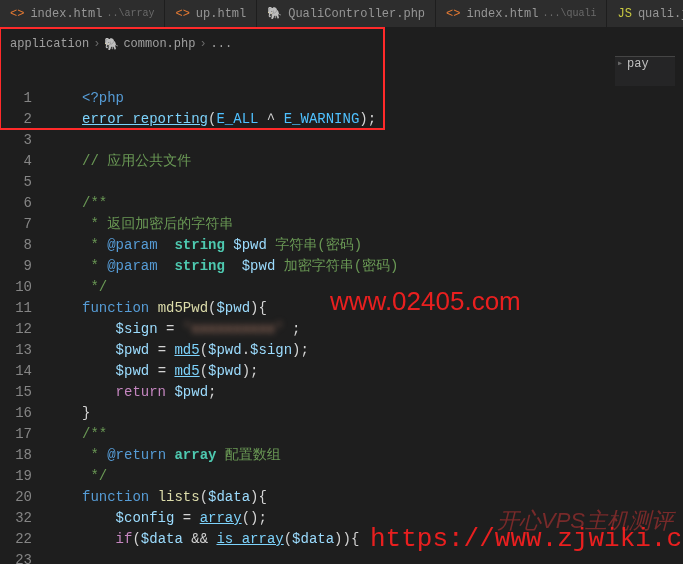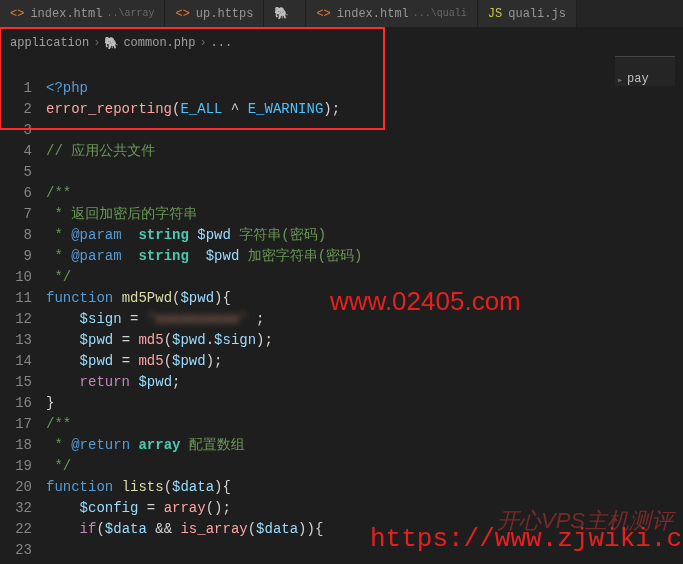--- a/index.html
+++ b/index.html
@@ -30,41 +30,41 @@
       white-space: nowrap;
       cursor: pointer;
     }
     .tab-icon { margin-right: 6px; font-size: 12px; }
     .icon-html { color: #e37933; }
     .icon-php { color: #a074c4; }
     .icon-js { color: #cbcb41; }
     .tab-sub { font-size: 10px; color: #6a6a6a; margin-left: 4px; }
     .breadcrumb {
       display: flex;
-      align-items: flex-start;
+      align-items: center;
       height: 22px;
-      padding: 8px 10px;
+      padding: 16px 10px;
       font-size: 12px;
       color: #a0a0a0;
       background: #1e1e1e;
       font-family: Liberation Mono, monospace;
     }
     .breadcrumb-sep { margin: 0 4px; color: #6a6a6a; }
     .breadcrumb .icon-php { margin-right: 4px; }
     .right-panel {
       position: absolute;
       right: 8px;
       top: 56px;
       width: 60px;
       height: 30px;
       background: #252526;
       color: #c0c0c0;
       font-size: 12px;
       display: flex;
-      align-items: flex-end;
+      align-items: flex-start;
       padding-left: 12px;
       border-top: 1px solid #454545;
     }
     .right-panel::before {
       content: "▸";
       position: absolute;
       left: 2px;
       color: #6a6a6a;
       font-size: 10px;
     }
@@ -78,33 +78,33 @@
       padding-right: 14px;
       color: #858585;
       user-select: none;
       font-size: 14px;
     }
     .gutter .ln { height: 21px; line-height: 21px; }
     .code {
       flex: 1;
       font-size: 14px;
     }
-    .code .line { height: 21px; line-height: 21px; white-space: pre; }
+    .code .line { height: 21px; line-height: 21px; white-space: pre; margin-left: 36px; }
     .red-box {
       position: absolute;
       left: -1px;
       top: 27px;
       width: 386px;
       height: 103px;
       border: 2px solid #ff2a2a;
       pointer-events: none;
       z-index: 9;
     }
     .php-tag { color: #569cd6; }
-    .fn-call { color: #fca5a5; }
+    .fn-call { color: #7dd3fc; text-decoration: underline; }
     .const { color: #4fc1ff; }
     .keyword { color: #569cd6; }
     .keyword-return { color: #c586c0; }
     .method-name { color: #dcdcaa; }
     .var { color: #9cdcfe; }
     .comment { color: #6a9955; }
     .string { color: #ce9178; }
     .doc-tag { color: #569cd6; }
     .doc-type { color: #4ec9b0; font-weight: bold; }
     .punc { color: #d4d4d4; }
@@ -148,24 +148,25 @@
 <body>
 
 <div class="tab-bar">
   <div class="tab">
     <span class="tab-icon icon-html">&lt;&gt;</span>
     <span>index.html</span>
     <span class="tab-sub">..\array</span>
   </div>
   <div class="tab">
     <span class="tab-icon icon-html">&lt;&gt;</span>
-    <span>up.https</span>
+    <span>up.html</span>
   </div>
   <div class="tab">
     <span class="tab-icon icon-php">🐘</span>
+    <span>QualiController.php</span>
   </div>
   <div class="tab">
     <span class="tab-icon icon-html">&lt;&gt;</span>
     <span>index.html</span>
     <span class="tab-sub">...\quali</span>
   </div>
   <div class="tab">
     <span class="tab-icon icon-js">JS</span>
     <span>quali.js</span>
   </div>

